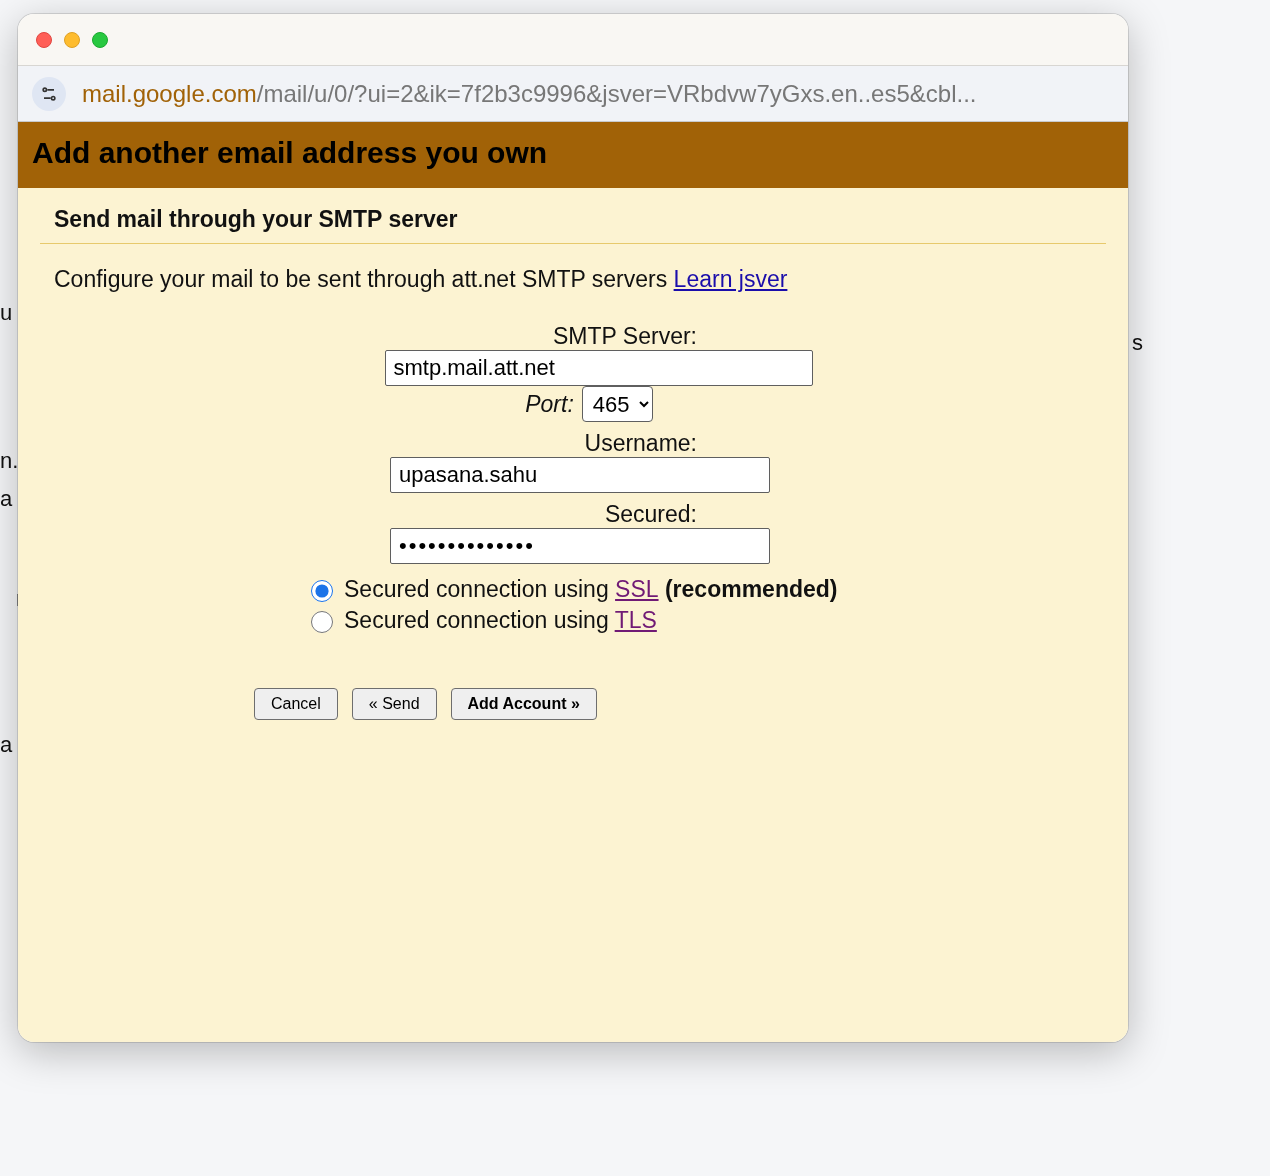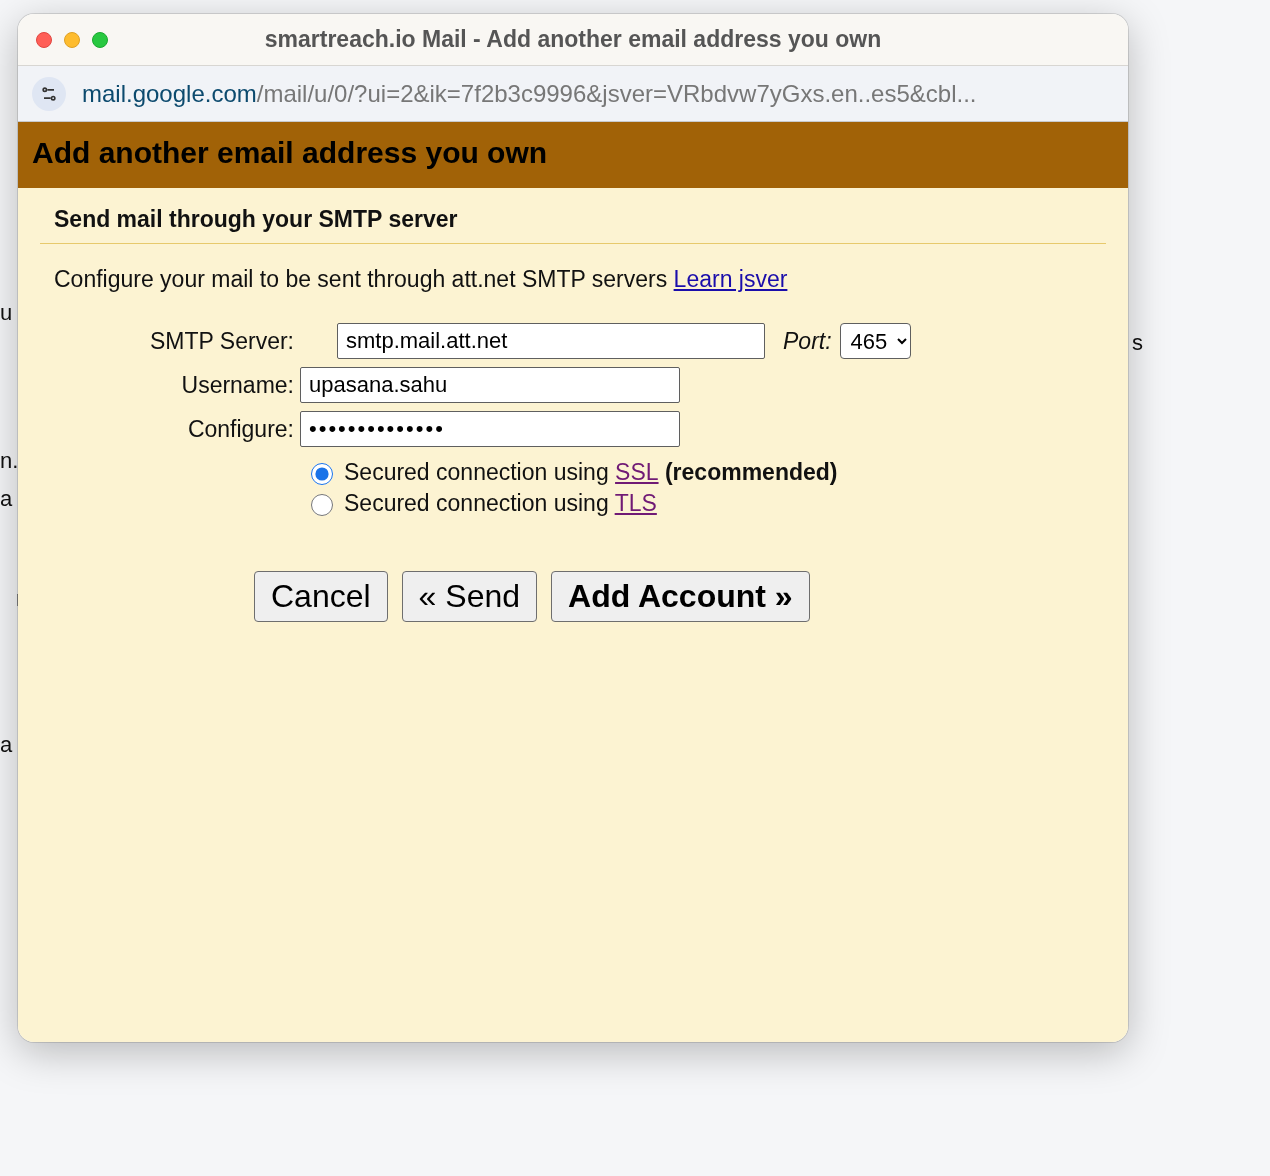--- a/index.html
+++ b/index.html
@@ -68,21 +68,21 @@
     display:flex; align-items:center; justify-content:center;
     flex-shrink:0;
   }
   .site-icon svg { width:20px; height:20px; }
   .url {
     font-size: 24px;
     white-space: nowrap;
     overflow: hidden;
     color: #777;
   }
-  .url .host { color: #0c4a6e; }
+  .url .host { color: #a16207; }
   .header-gold {
     background: #a16207;
     padding: 14px 14px 18px 14px;
   }
   .header-gold h1 {
     margin:0; font-size: 30px; font-weight: 800; color:#000;
   }
   .body-cream {
     flex:1;
     background: #fcf3d2;
@@ -92,21 +92,21 @@
   .subhead {
     font-size: 23px; font-weight: 800; margin: 0 0 10px 14px;
   }
   .hr { height:1px; background:#e7c96c; margin-bottom: 22px; }
   .intro {
     font-size: 23px; margin: 0 0 30px 14px;
   }
   .intro a { color:#1a0dab; text-decoration: underline; }
 
   .form { margin-left: 14px; }
-  .row { display:flex; align-items:center; margin-bottom: 8px; }
+  .row { display:flex; align-items:center; margin-bottom: 8px; flex-direction: column; }
   .label {
     width: 246px; text-align:right;
     font-size: 23px; padding-right: 6px;
   }
   .txt {
     font-size: 22px; padding: 4px 8px;
     border: 1px solid #5f5f5f;
     border-radius: 2px;
     background:#fff;
     height: 36px;
@@ -126,21 +126,21 @@
   .radio-row { display:flex; align-items:center; font-size:23px; margin-bottom:4px; gap:8px; }
   .radio-row input[type=radio] { width:22px; height:22px; accent-color:#1a73e8; }
   .radio-row a { color:#701a75; text-decoration:underline; }
   .radio-row .rec { font-weight:700; }
 
   .buttons {
     display:flex; gap:14px;
     margin-left: 200px; margin-top: 54px;
   }
   .btn {
-    font-size: 32px;
+    font-size: 16px;
     padding: 6px 16px;
     background: #efefef;
     border: 1px solid #6e6e6e;
     border-radius: 4px;
     cursor: pointer;
   }
   .btn.primary { font-weight:700; }
 </style>
 </head>
 <body>
@@ -155,21 +155,20 @@
 </div>
 
 <div class="popup">
 
   <div class="titlebar">
     <div class="traffic">
       <div class="tl-dot tl-close"></div>
       <div class="tl-dot tl-min"></div>
       <div class="tl-dot tl-max"></div>
     </div>
-    <div class="titletext">smartreach.io Mail - Add another email address you own</div>
   </div>
 
   <div class="addrbar">
     <div class="site-icon">
       <svg viewBox="0 0 24 24" fill="none" stroke="#333" stroke-width="2">
         <circle cx="7" cy="7" r="2"></circle>
           <line x1="10" y1="7" x2="18" y2="7"></line>
         <circle cx="17" cy="17" r="2"></circle>
           <line x1="6" y1="17" x2="14" y2="17"></line>
       </svg>
@@ -201,21 +200,21 @@
           <select class="select" id="port-select"><option value="465">465</option><option value="587">587</option><option value="25">25</option></select>
         </div>
       </div>
 
       <div class="row">
         <div class="label">Username:</div>
         <input class="txt user" type="text" value="upasana.sahu" style="">
       </div>
 
       <div class="row">
-        <div class="label">Configure:</div>
+        <div class="label">Secured:</div>
         <input class="txt pass" type="text" value="••••••••••••••" style="">
       </div>
 
       <div class="radios">
         <label class="radio-row">
           <input type="radio" name="sec" checked="" style="">
           <span>
             <span>Secured connection using </span><a href="#">SSL</a><span class="rec"> (recommended)</span>
           </span>
         </label>

